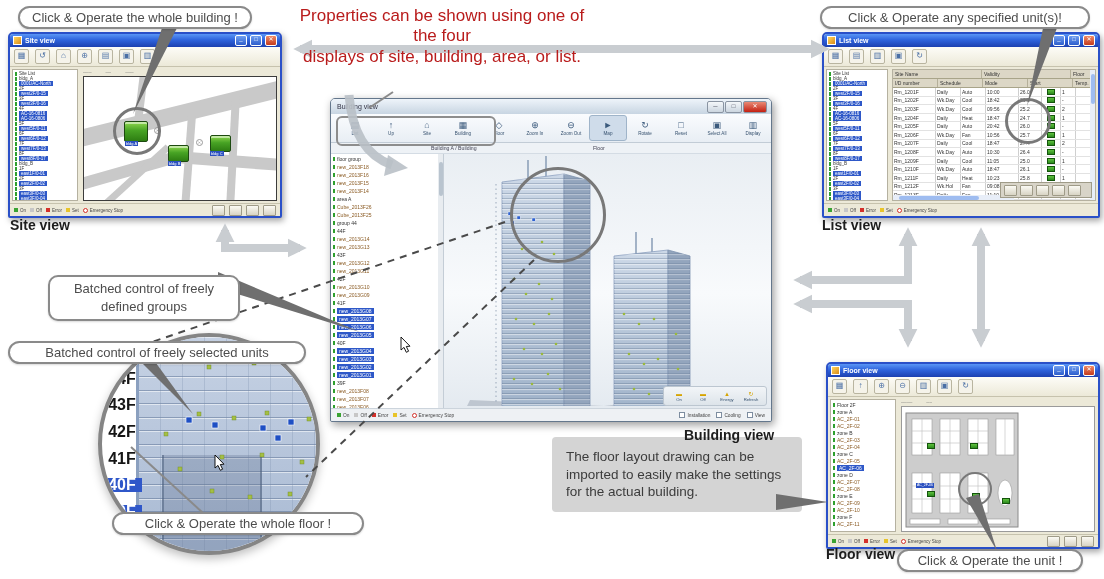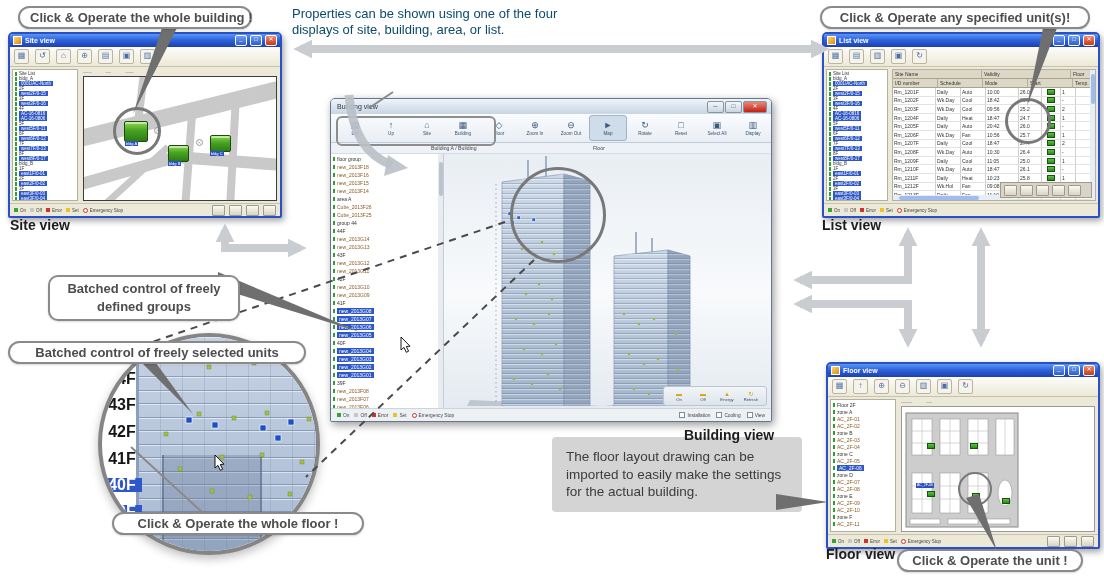--- a/index.html
+++ b/index.html
@@ -1,24 +1,24 @@
 <!DOCTYPE html>
 <html><head>
 <meta charset="utf-8">
 <style>
   html,body{margin:0;padding:0;background:#fff;}
   #canvas{position:relative;width:1104px;height:579px;background:#fff;overflow:hidden;
           font-family:"Liberation Sans",sans-serif;}
 
   
   .pill{position:absolute;background:#fff;border:2px solid #8a8a8a;border-radius:14px;
-        color:#4d4d4d;font-weight:bold;font-size:13px;text-align:center;
+        color:#4d4d4d;font-weight:normal;font-size:13px;text-align:center;
         padding:2px 10px;white-space:nowrap;z-index:7;box-shadow:0 1px 2px rgba(0,0,0,.15);}
   .pill.two{border-radius:10px;white-space:normal;line-height:1.35;font-size:13px;}
-  .note{position:absolute;color:#0c4a6e;font-size:13px;line-height:1.2;z-index:7;}
+  .note{position:absolute;color:#b91c1c;font-size:17px;line-height:1.2;z-index:7;text-align:center;}
   .infobox{position:absolute;background:#d4d4d4;border-radius:4px;color:#3c3c3c;
            font-size:13.5px;line-height:1.3;padding:11px 14px;z-index:2;}
   .viewlabel{position:absolute;font-size:14px;font-weight:bold;color:#1d1d1d;z-index:7;}
 
   
   .xp{position:absolute;border:2px solid #2a50c8;border-radius:5px 5px 2px 2px;background:#ece9d8;
       box-shadow:2px 3px 6px rgba(0,0,0,.35);overflow:hidden;z-index:1;display:flex;flex-direction:column;}
   .xp-title{height:13px;flex:0 0 13px;display:flex;align-items:center;gap:3px;padding:0 3px;
             background:linear-gradient(180deg,#5a96f5 0%,#2f64dd 45%,#1c40b0 100%);}
   .xp-ico{width:7px;height:7px;background:linear-gradient(135deg,#ffd65e,#d98b1a);border:1px solid #fff;flex:0 0 auto;}

